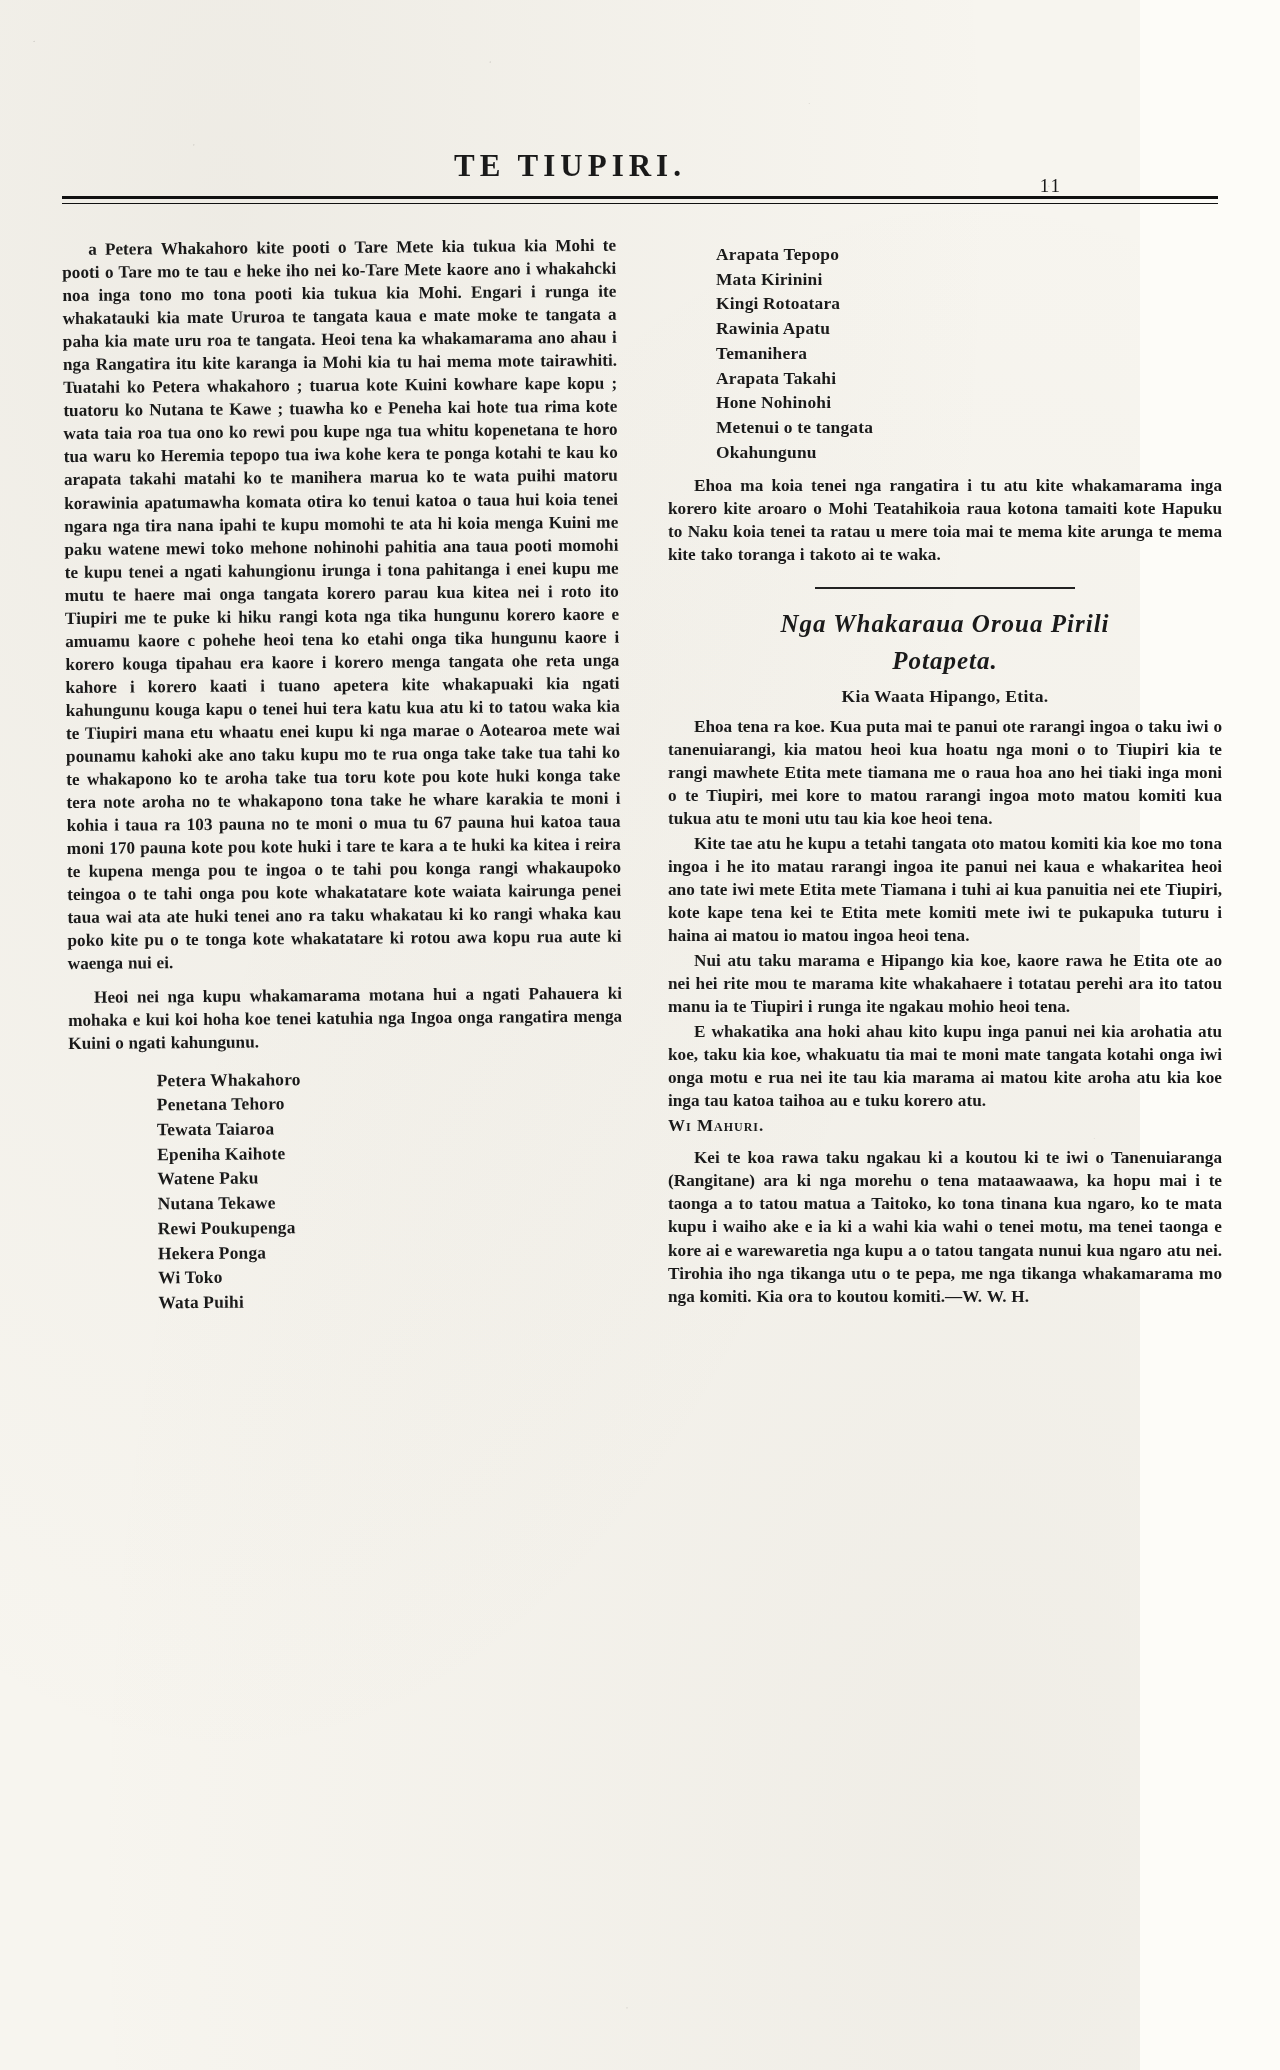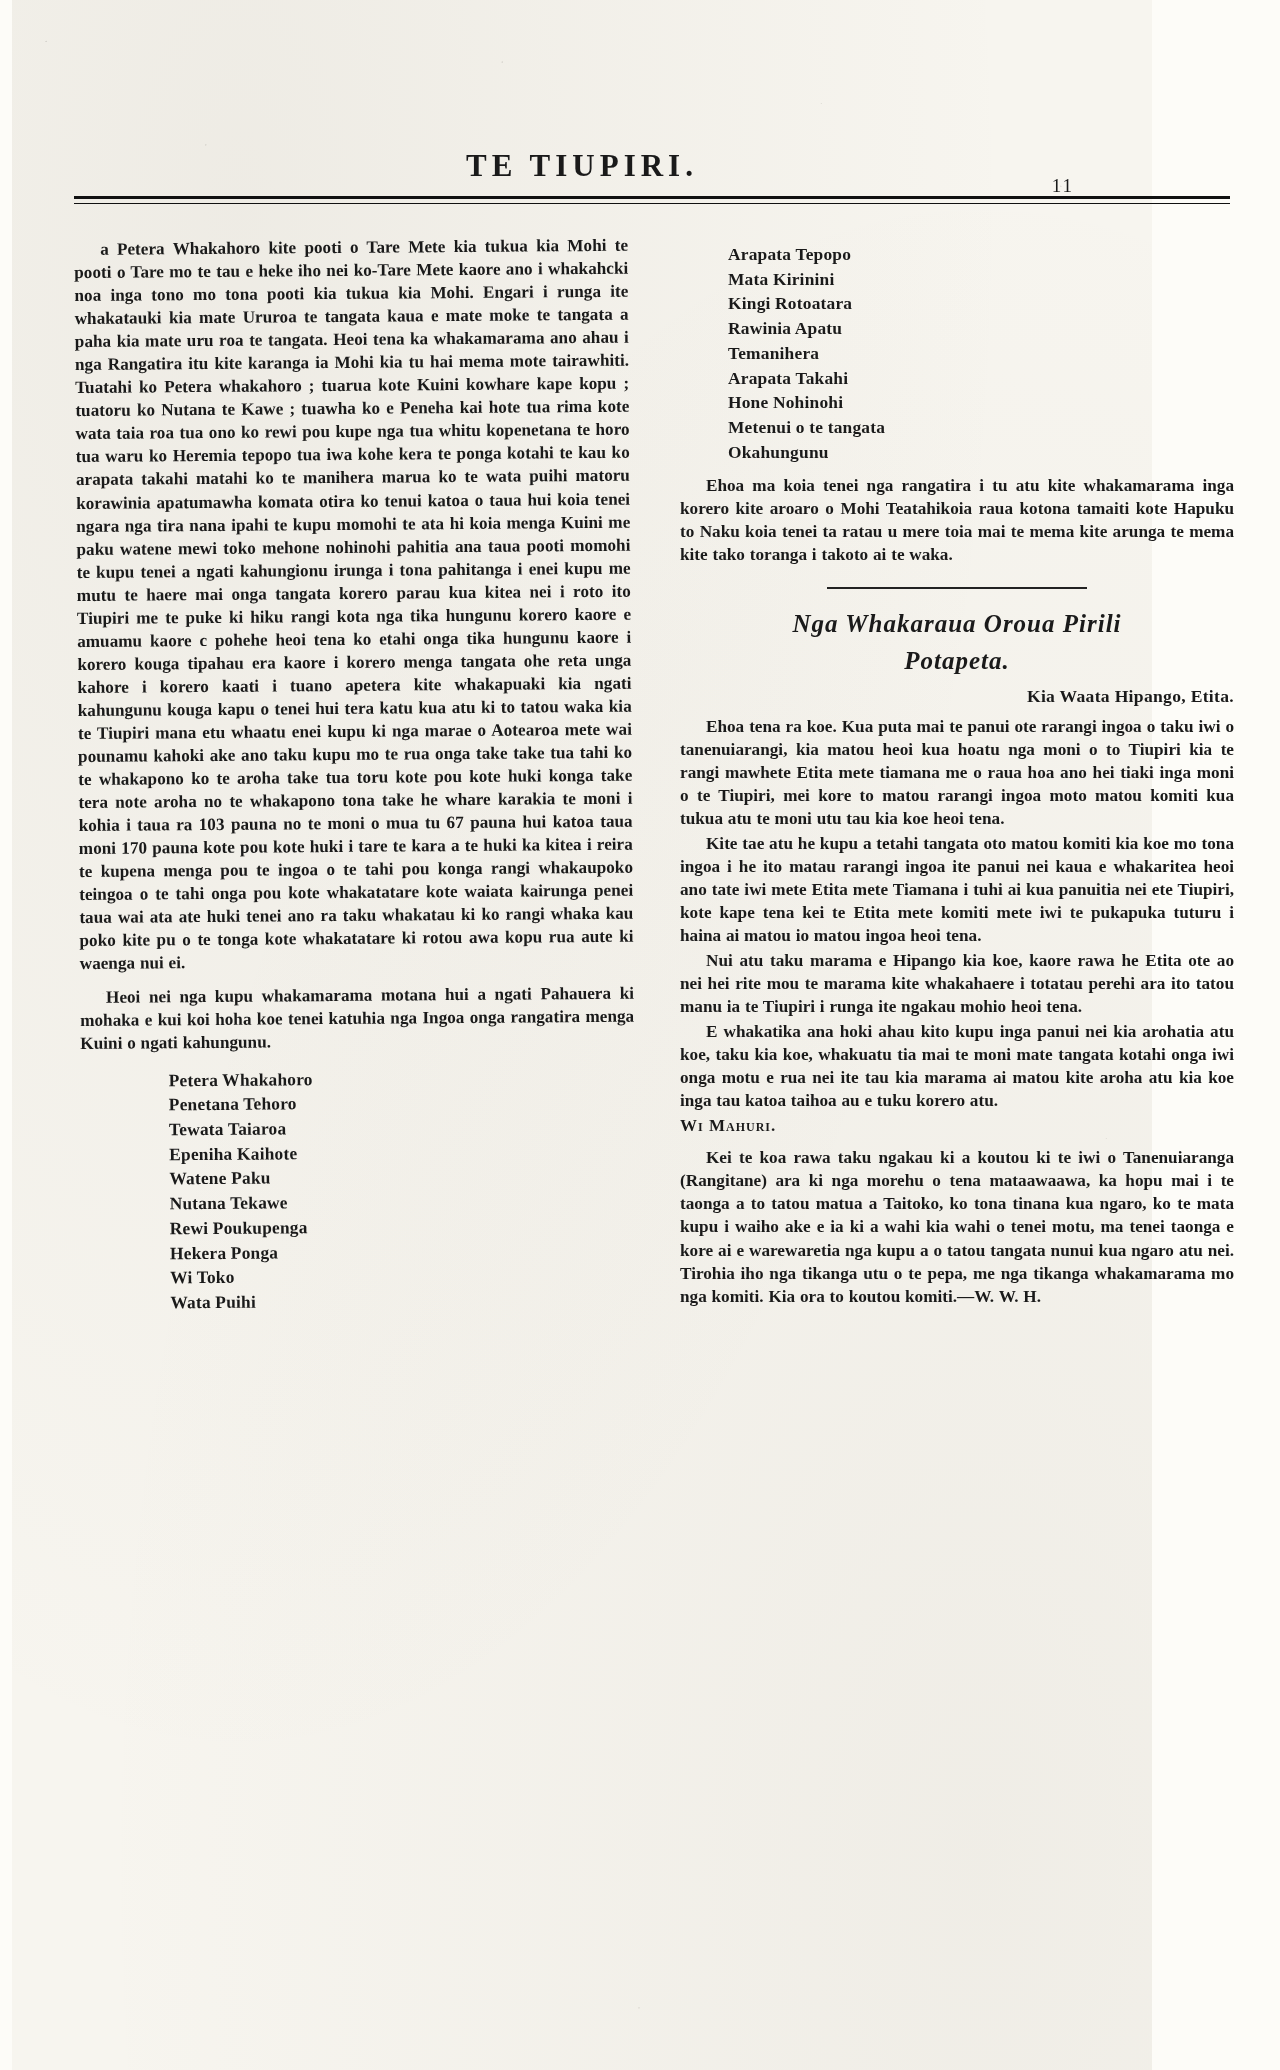--- a/index.html
+++ b/index.html
@@ -10,21 +10,21 @@
   body {
     width: 1280px;
     height: 2070px;
     position: relative;
     font-family: "Liberation Serif", serif;
     color: #1a1a1a;
     overflow: hidden;
   }
   .page {
     position: absolute;
-    top: 0; left: 12px;
+    top: 0; left: 0;
     width: 1140px;
     height: 2070px;
     background:
       radial-gradient(ellipse at 20% 10%, rgba(120,110,90,0.07), rgba(0,0,0,0) 60%),
       radial-gradient(ellipse at 85% 90%, rgba(120,110,90,0.06), rgba(0,0,0,0) 65%),
       #f7f5ef;
   }
   .speckle {
     position: absolute;
     top: 0; left: 0; right: 0; bottom: 0;
@@ -122,21 +122,21 @@
     text-align: center;
     font-family: "Liberation Serif", serif;
     font-style: italic;
     font-size: 25px;
     letter-spacing: 1px;
     line-height: 1.5;
     margin: 0 0 6px 0;
   }
   .section-head .line2 { display: block; }
   .salutation {
-    text-align: right;
+    text-align: center;
     font-size: 17.6px;
     margin: 4px 0 8px 0;
     letter-spacing: 0.3px;
   }
   .signature {
     font-size: 17px;
     letter-spacing: 0.6px;
     margin: 4px 0 10px 0;
     padding-right: 52px;
   }

